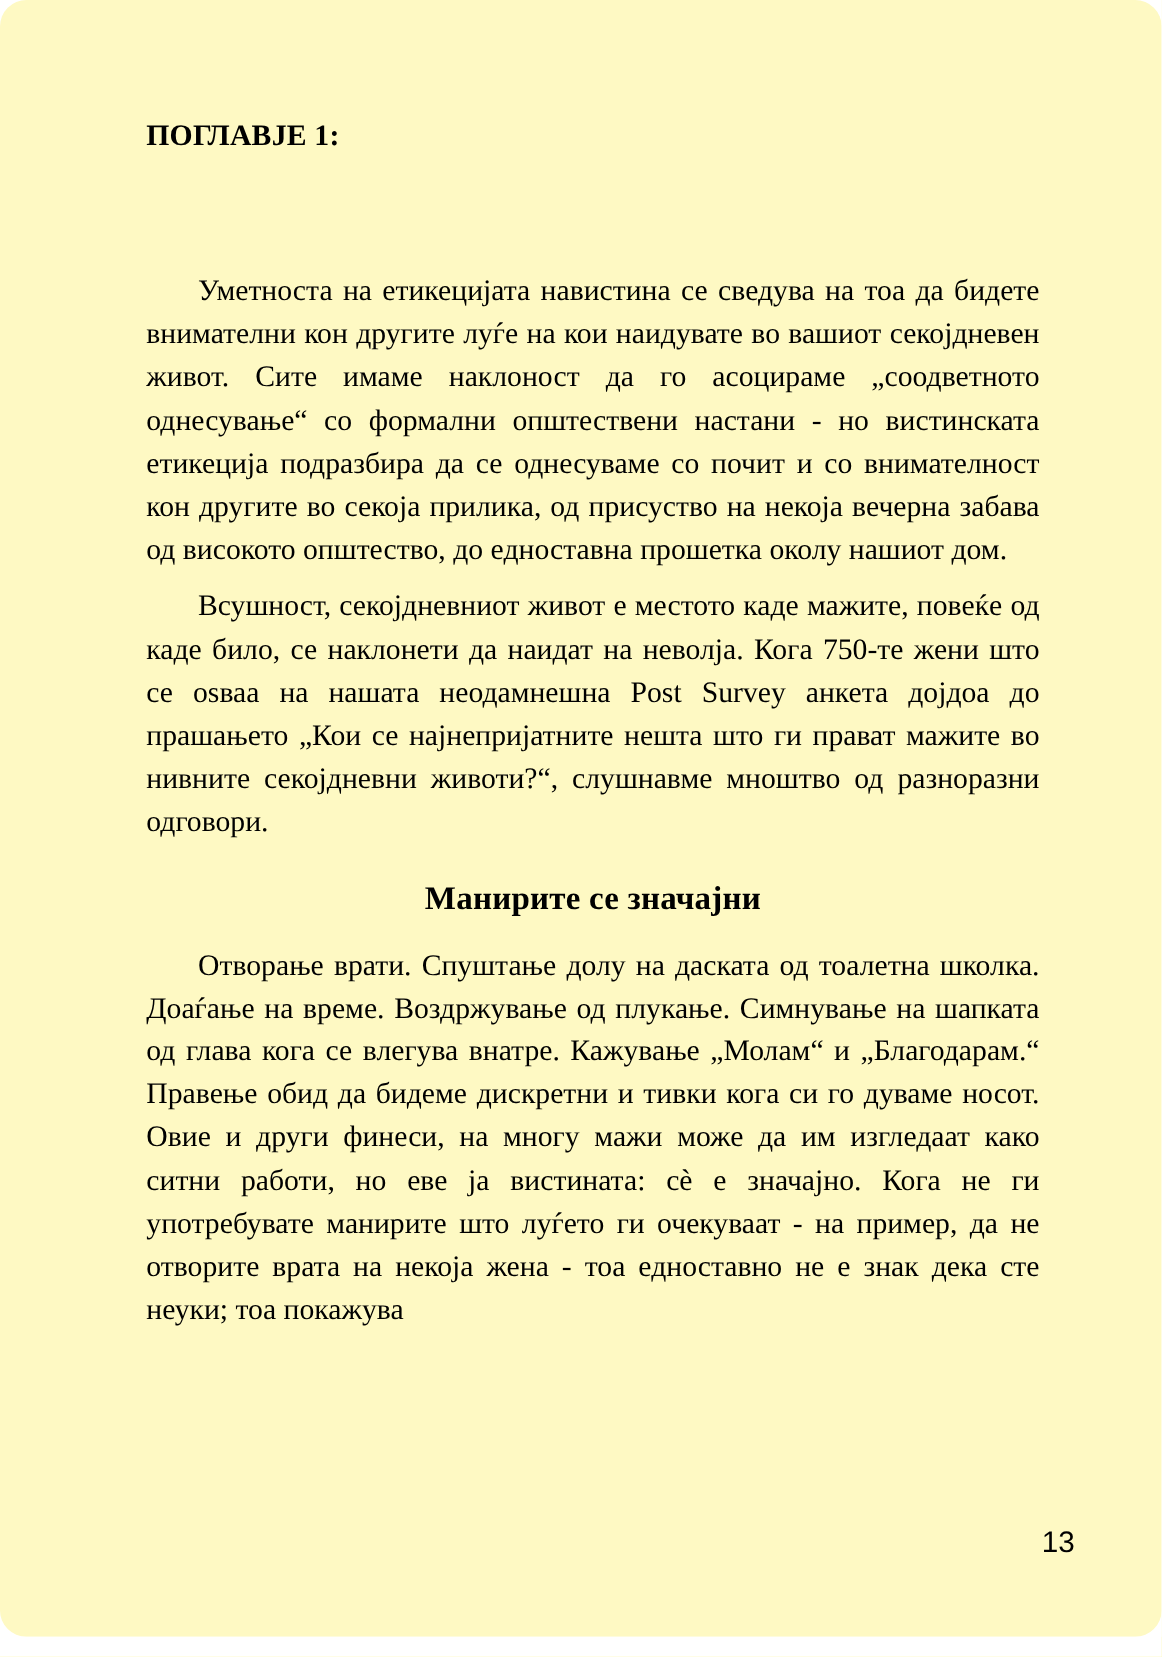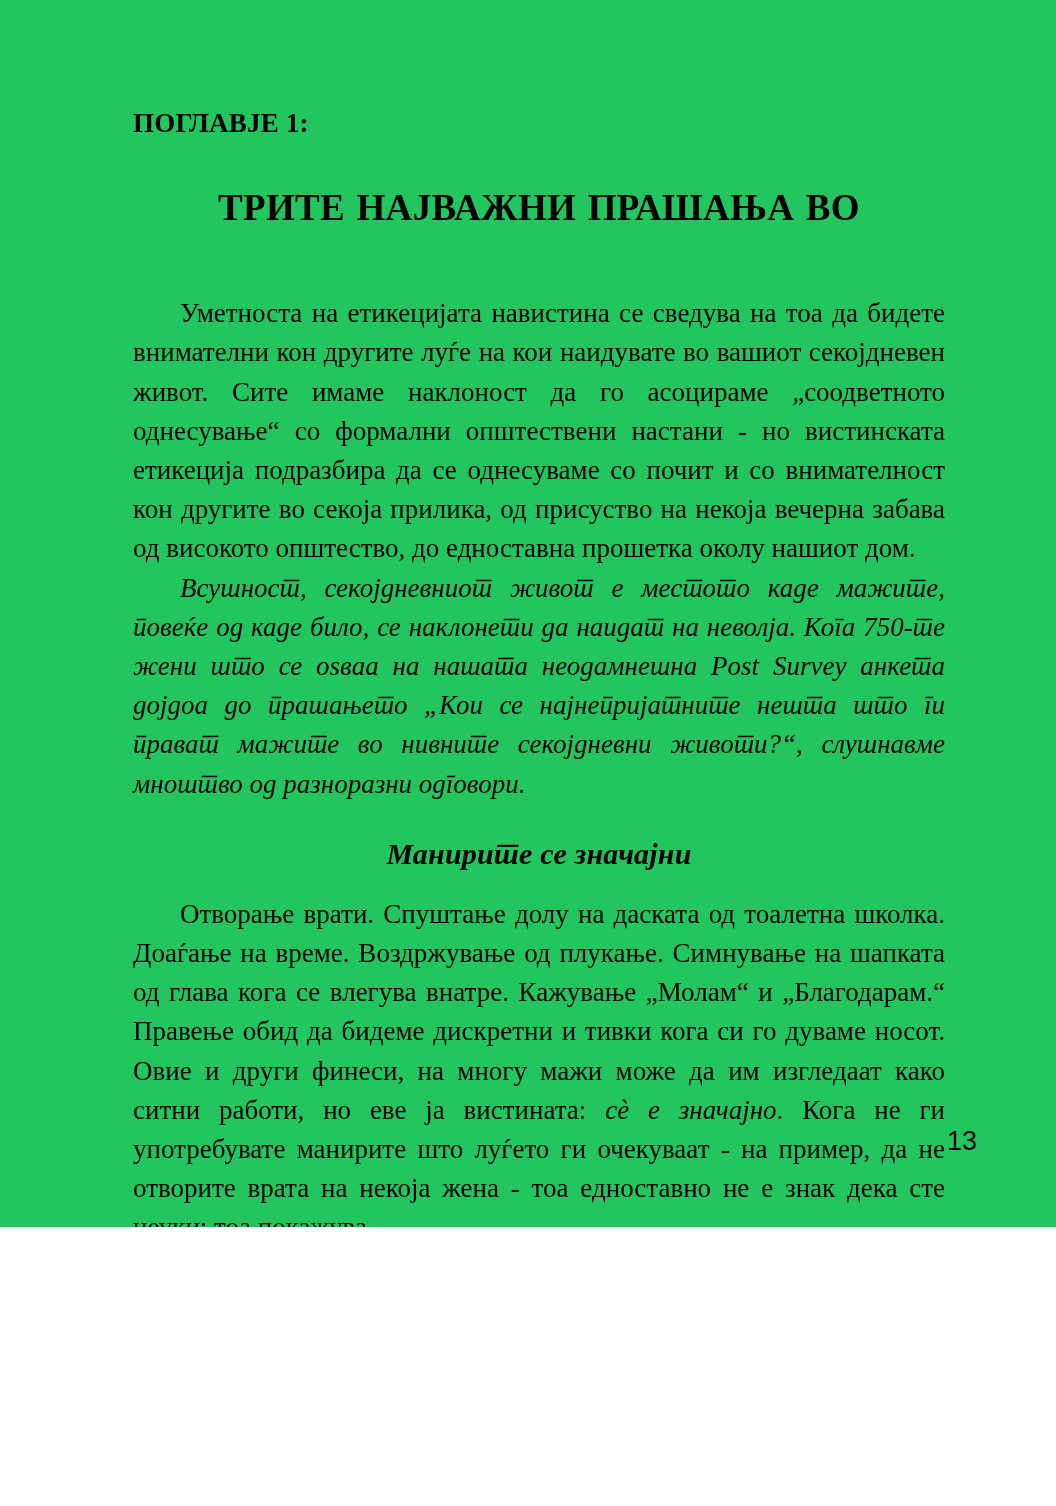--- a/index.html
+++ b/index.html
@@ -4,27 +4,28 @@
 <style>
   html, body {
     margin: 0;
     padding: 0;
     background: #ffffff;
   }
 
   .page {
     position: relative;
     width: 1056px;
-    height: 1227px;
-    background: #22c55e;
+    height: 1488px;
+    background: #fef9c3;
     margin: 0 auto;
     overflow: hidden;
     font-family: "Liberation Serif", "DejaVu Serif", serif;
     color: #000000;
     box-sizing: border-box;
+    border-radius: 24px;
   }
 
   .content {
     position: absolute;
     left: 133px;
     top: 0;
     width: 812px;
   }
 
   
@@ -64,39 +65,36 @@
     margin: 0;
     font-size: 27px;
     line-height: 39.2px;
     text-align: justify;
     text-justify: inter-word;
     text-indent: 47px;
     hyphens: none;
   }
 
   p.para + p.para {
-    margin-top: 0;
-    font-style: italic;
+    margin-top: 12px;
   }
 
   
   .sub-heading {
     font-family: "Liberation Serif", "DejaVu Serif", serif;
     font-weight: bold;
     font-size: 30px;
     text-align: center;
     margin: 0;
     padding-top: 33px;
     padding-bottom: 24px;
     letter-spacing: 0.2px;
-    font-style: italic;
   }
 
   .italic-phrase {
-    font-style: italic;
   }
 
   
   .page-number {
     position: absolute;
     right: 79px;
     bottom: 72px;
     font-family: "Liberation Sans", "DejaVu Sans", sans-serif;
     font-size: 27px;
     line-height: 1;
@@ -106,21 +104,20 @@
 </head>
 <body>
 
 <div class="page">
 
   <div class="content">
 
     <h2 class="chapter-label">ПОГЛАВЈЕ 1:</h2>
 
     <h1 class="chapter-title">
-      <span class="tline">ТРИТЕ НАЈВАЖНИ ПРАШАЊА ВО</span>
     </h1>
 
     <div class="body-block">
 
       <p class="para">Уметноста на етикецијата навистина се сведува на тоа да бидете внимателни кон другите луѓе на кои наидувате во вашиот секојдневен живот. Сите имаме наклоност да го асоцираме „соодветното однесување“ со формални општествени настани - но вистинската етикеција подразбира да се однесуваме со почит и со внимателност кон другите во секоја прилика, од присуство на некоја вечерна забава од високото општество, до едноставна прошетка околу нашиот дом.</p>
 
       <p class="para">Всушност, секојдневниот живот е местото каде мажите, повеќе од каде било, се наклонети да наидат на неволја. Кога 750-те жени што се osваа на нашата неодамнешна Post Survey анкета дојдоа до прашањето „Кои се најнепријатните нешта што ги прават мажите во нивните секојдневни животи?“, слушнавме мноштво од разноразни одговори.</p>
 
 
     </div>

